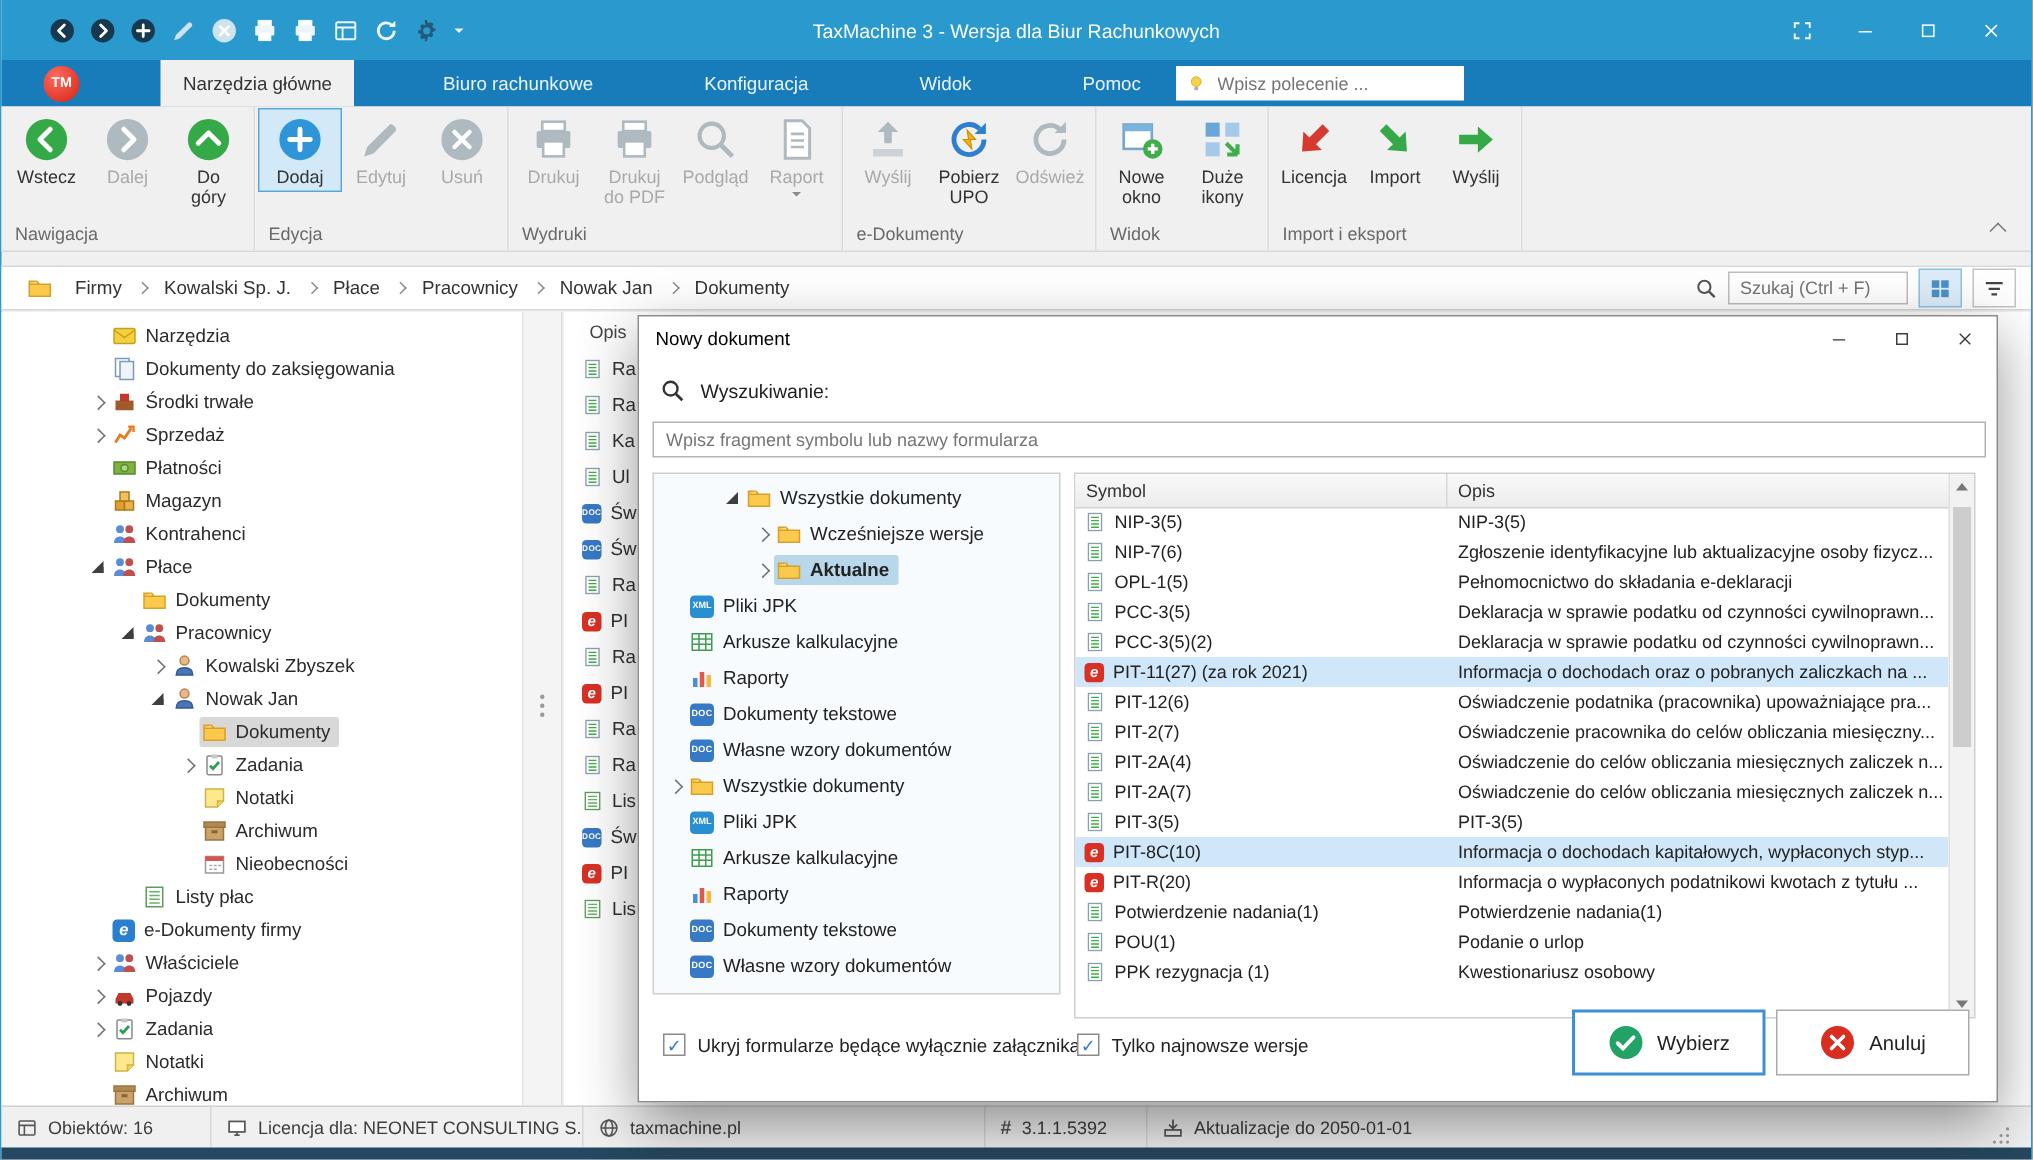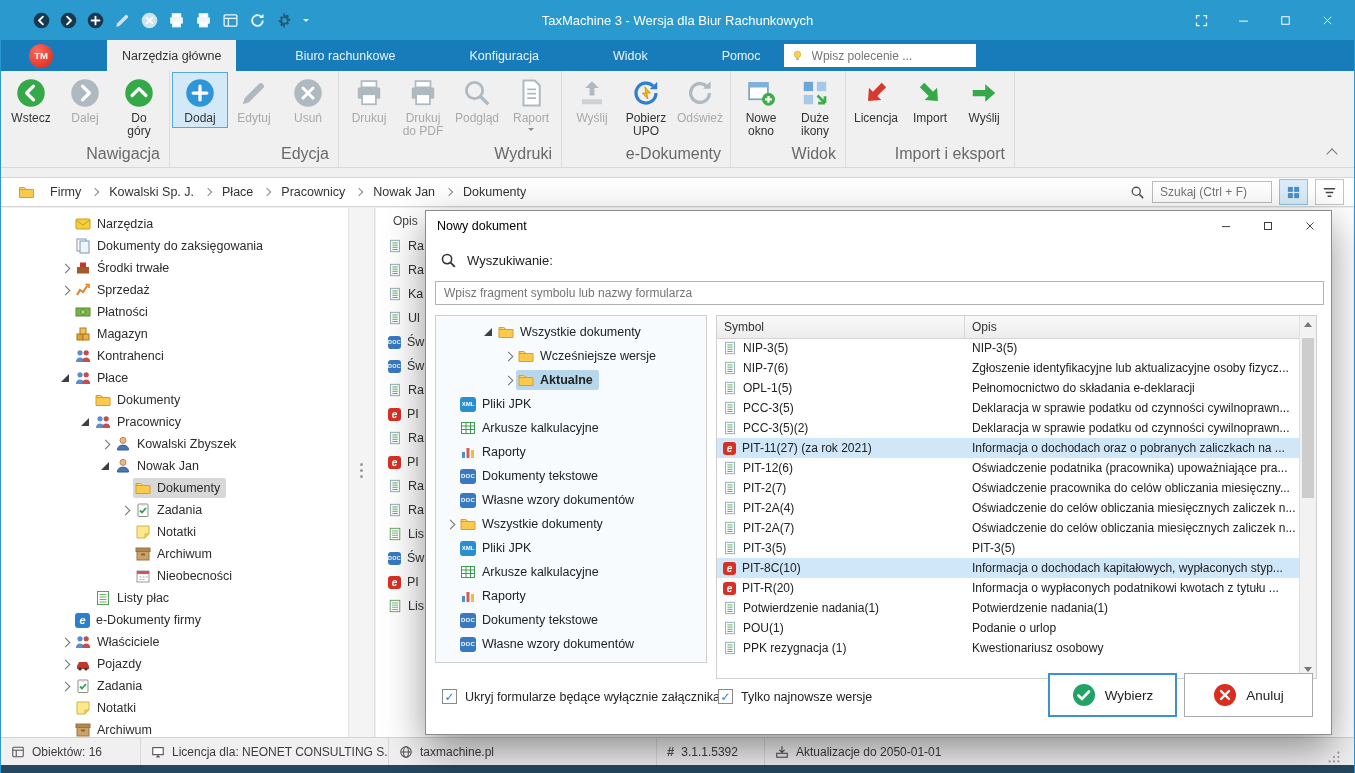--- a/index.html
+++ b/index.html
@@ -34,21 +34,21 @@
   .ribbon{position:absolute;left:0;top:71px;right:0;height:97px;background:#f0f0f0;border-bottom:1px solid #d9d9d9;display:flex;box-sizing:border-box;}
   .rgroup{display:flex;flex-direction:column;border-right:1px solid #dcdcdc;padding:2px 3px 0;}
   .rbtns{flex:1;display:flex;align-items:flex-start;}
   .rbtn{min-width:46px;max-width:64px;padding:5px 4px 2px;display:flex;flex-direction:column;align-items:center;gap:4px;
         font-size:12px;color:#333;text-align:center;line-height:1.12;}
   .rbtn svg{width:30px;height:30px;}
   .rbtn .lbl{max-width:58px;}
   .rbtn .w2{max-width:42px;}
   .rbtn.dis{color:#a9a9a9;}
   .rbtn.sel{background:#d3e9f8;outline:1px solid #56a7da;}
-  .rlabel{font-size:16px;color:#696969;text-align:right;padding:3px 6px 4px;}
+  .rlabel{font-size:12px;color:#696969;text-align:left;padding:3px 6px 4px;}
   .caret{width:0;height:0;border:3.5px solid transparent;border-top-color:#8a8a8a;margin-top:-1px;}
   .c-green{color:#35a847}.c-blue{color:#2e96d8}.c-gray{color:#aeb9c0}.c-red{color:#d63a2f}
   .rot45{transform:rotate(45deg)}.rot135{transform:rotate(135deg)}
   .ribcollapse{position:absolute;right:18px;bottom:9px;width:7px;height:7px;border-left:1.6px solid #777;border-top:1.6px solid #777;transform:rotate(45deg);}
 
   
   .crumb{position:absolute;left:0;top:177px;right:0;height:30px;background:#fff;border-top:1px solid #d6d6d6;border-bottom:1px solid #d6d6d6;
          display:flex;align-items:center;box-sizing:border-box;padding:0 10px;}
   .crumb .fold{width:19px;height:16px;margin-left:6px;}
   .chev{width:6px;height:6px;border-right:1.5px solid #707070;border-top:1.5px solid #707070;transform:rotate(45deg);flex:none;}

